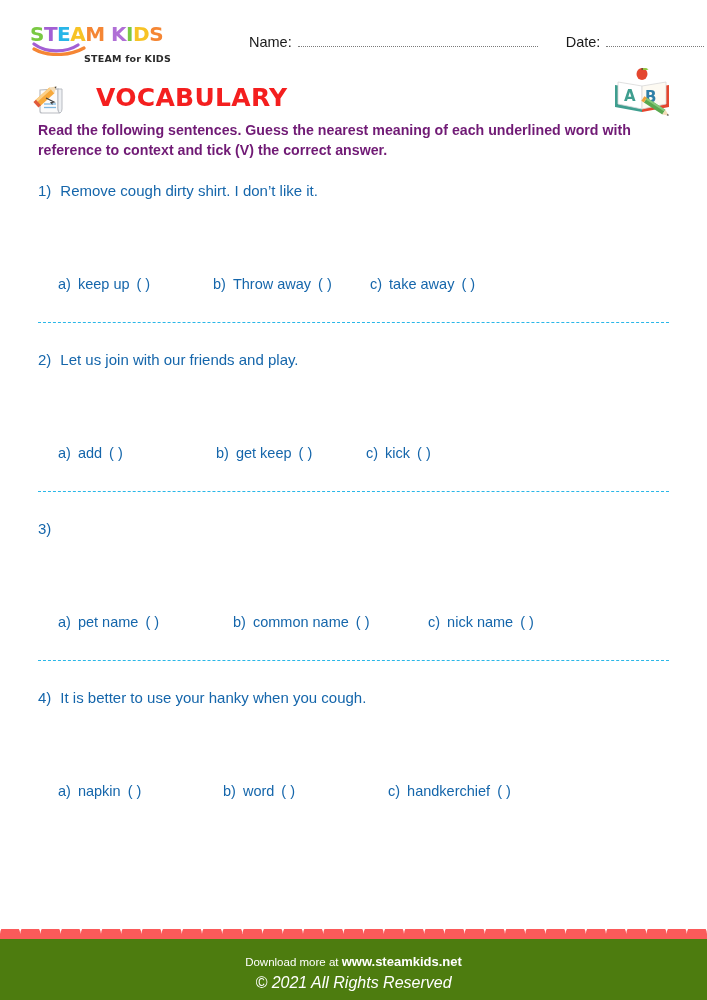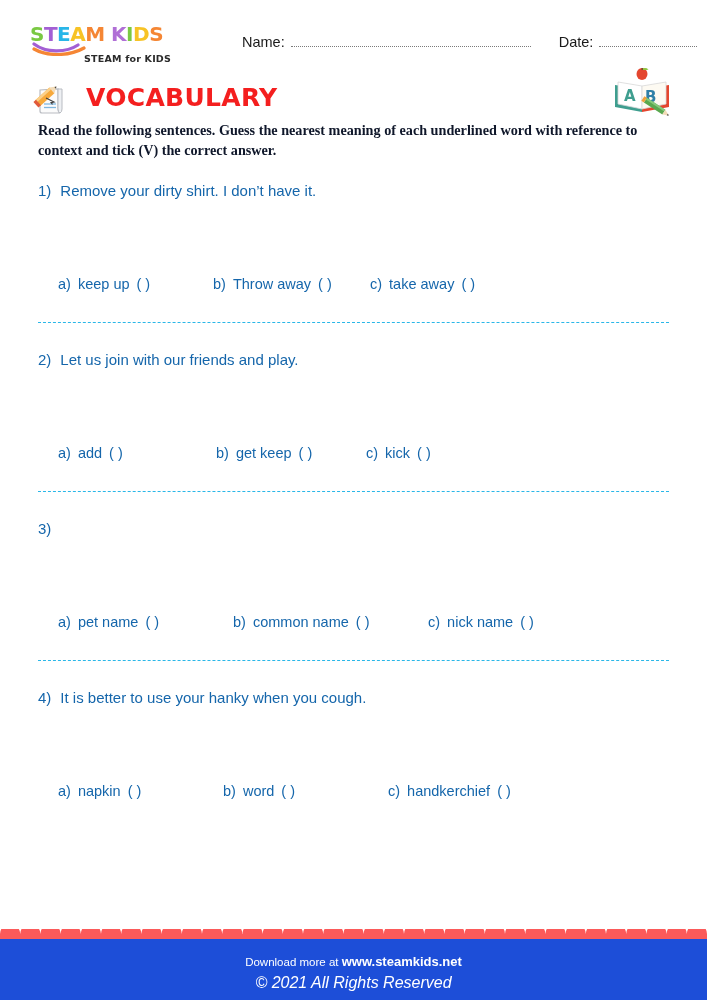--- a/index.html
+++ b/index.html
@@ -65,40 +65,40 @@
   }
 
   .name-date {
     flex: 1;
     display: flex;
     align-items: baseline;
     padding-top: 10px;
     font-size: 14.5px;
     color: #1a1a1a;
   }
-  .nd-label { white-space: nowrap; }
+  .nd-label { white-space: nowrap; margin-left: 7px; }
   .dotline {
     display: inline-block;
     border-bottom: 1.6px dotted #7a7a7a;
     height: 1px;
     margin: 0 0 3px 6px;
     vertical-align: baseline;
   }
   .name-line { width: 240px; }
   .date-line { width: 98px; }
   .date-label { margin-left: 28px; }
 
   
   .title-row {
     position: absolute;
     top: 78px;
     left: 30px;
     display: flex;
     align-items: center;
-    gap: 16px;
+    gap: 26px;
   }
   .pencil-icon { width: 40px; height: 38px; }
   .title-text {
     font-family: "DejaVu Sans", sans-serif;
     font-size: 25px;
     font-weight: bold;
     color: #f41f1f;
     letter-spacing: 0.3px;
   }
 
@@ -110,25 +110,25 @@
     width: 66px;
     height: 52px;
   }
 
   
   .instructions {
     position: absolute;
     top: 120px;
     left: 38px;
     width: 640px;
-    font-family: Liberation Serif, serif;
+    font-family: Liberation Sans, sans-serif;
     font-size: 14.2px;
     font-weight: bold;
     line-height: 1.42;
-    color: #0f172a;
+    color: #701a75;
   }
 
   
   .questions {
     position: absolute;
     top: 182px;
     left: 0;
     right: 0;
   }
 
@@ -178,21 +178,21 @@
   .q3 { margin-top: 28px; }
   .q4 { margin-top: 28px; }
 
   
   .footer {
     position: absolute;
     left: 0;
     bottom: 0;
     width: 707px;
     height: 62px;
-    background: #1d4ed8;
+    background: #4d7c0f;
     text-align: center;
     color: #ffffff;
   }
   .scallop {
     position: absolute;
     top: -9px;
     left: 0;
     width: 707px;
     height: 10px;
     display: block;
@@ -279,21 +279,21 @@
     </svg>
   </div>
 
   <div class="instructions">Read the following sentences. Guess the nearest meaning of each underlined word with reference to context and tick (V) the correct answer.</div>
 
   <div class="questions">
 
     <div class="qblock q1">
       <div class="q-text">
         <span class="q-num">1)</span>
-        <span>Remove your dirty shirt. I don’t have it.</span>
+        <span>Remove cough dirty shirt. I don’t like it.</span>
       </div>
       <div class="opts opts-1">
         <span class="opt">
           <span>a)</span>
           <span>keep up</span>
           <span class="opt-paren">(     )</span>
         </span>
         <span class="opt">
           <span>b)</span>
           <span>Throw away</span>

